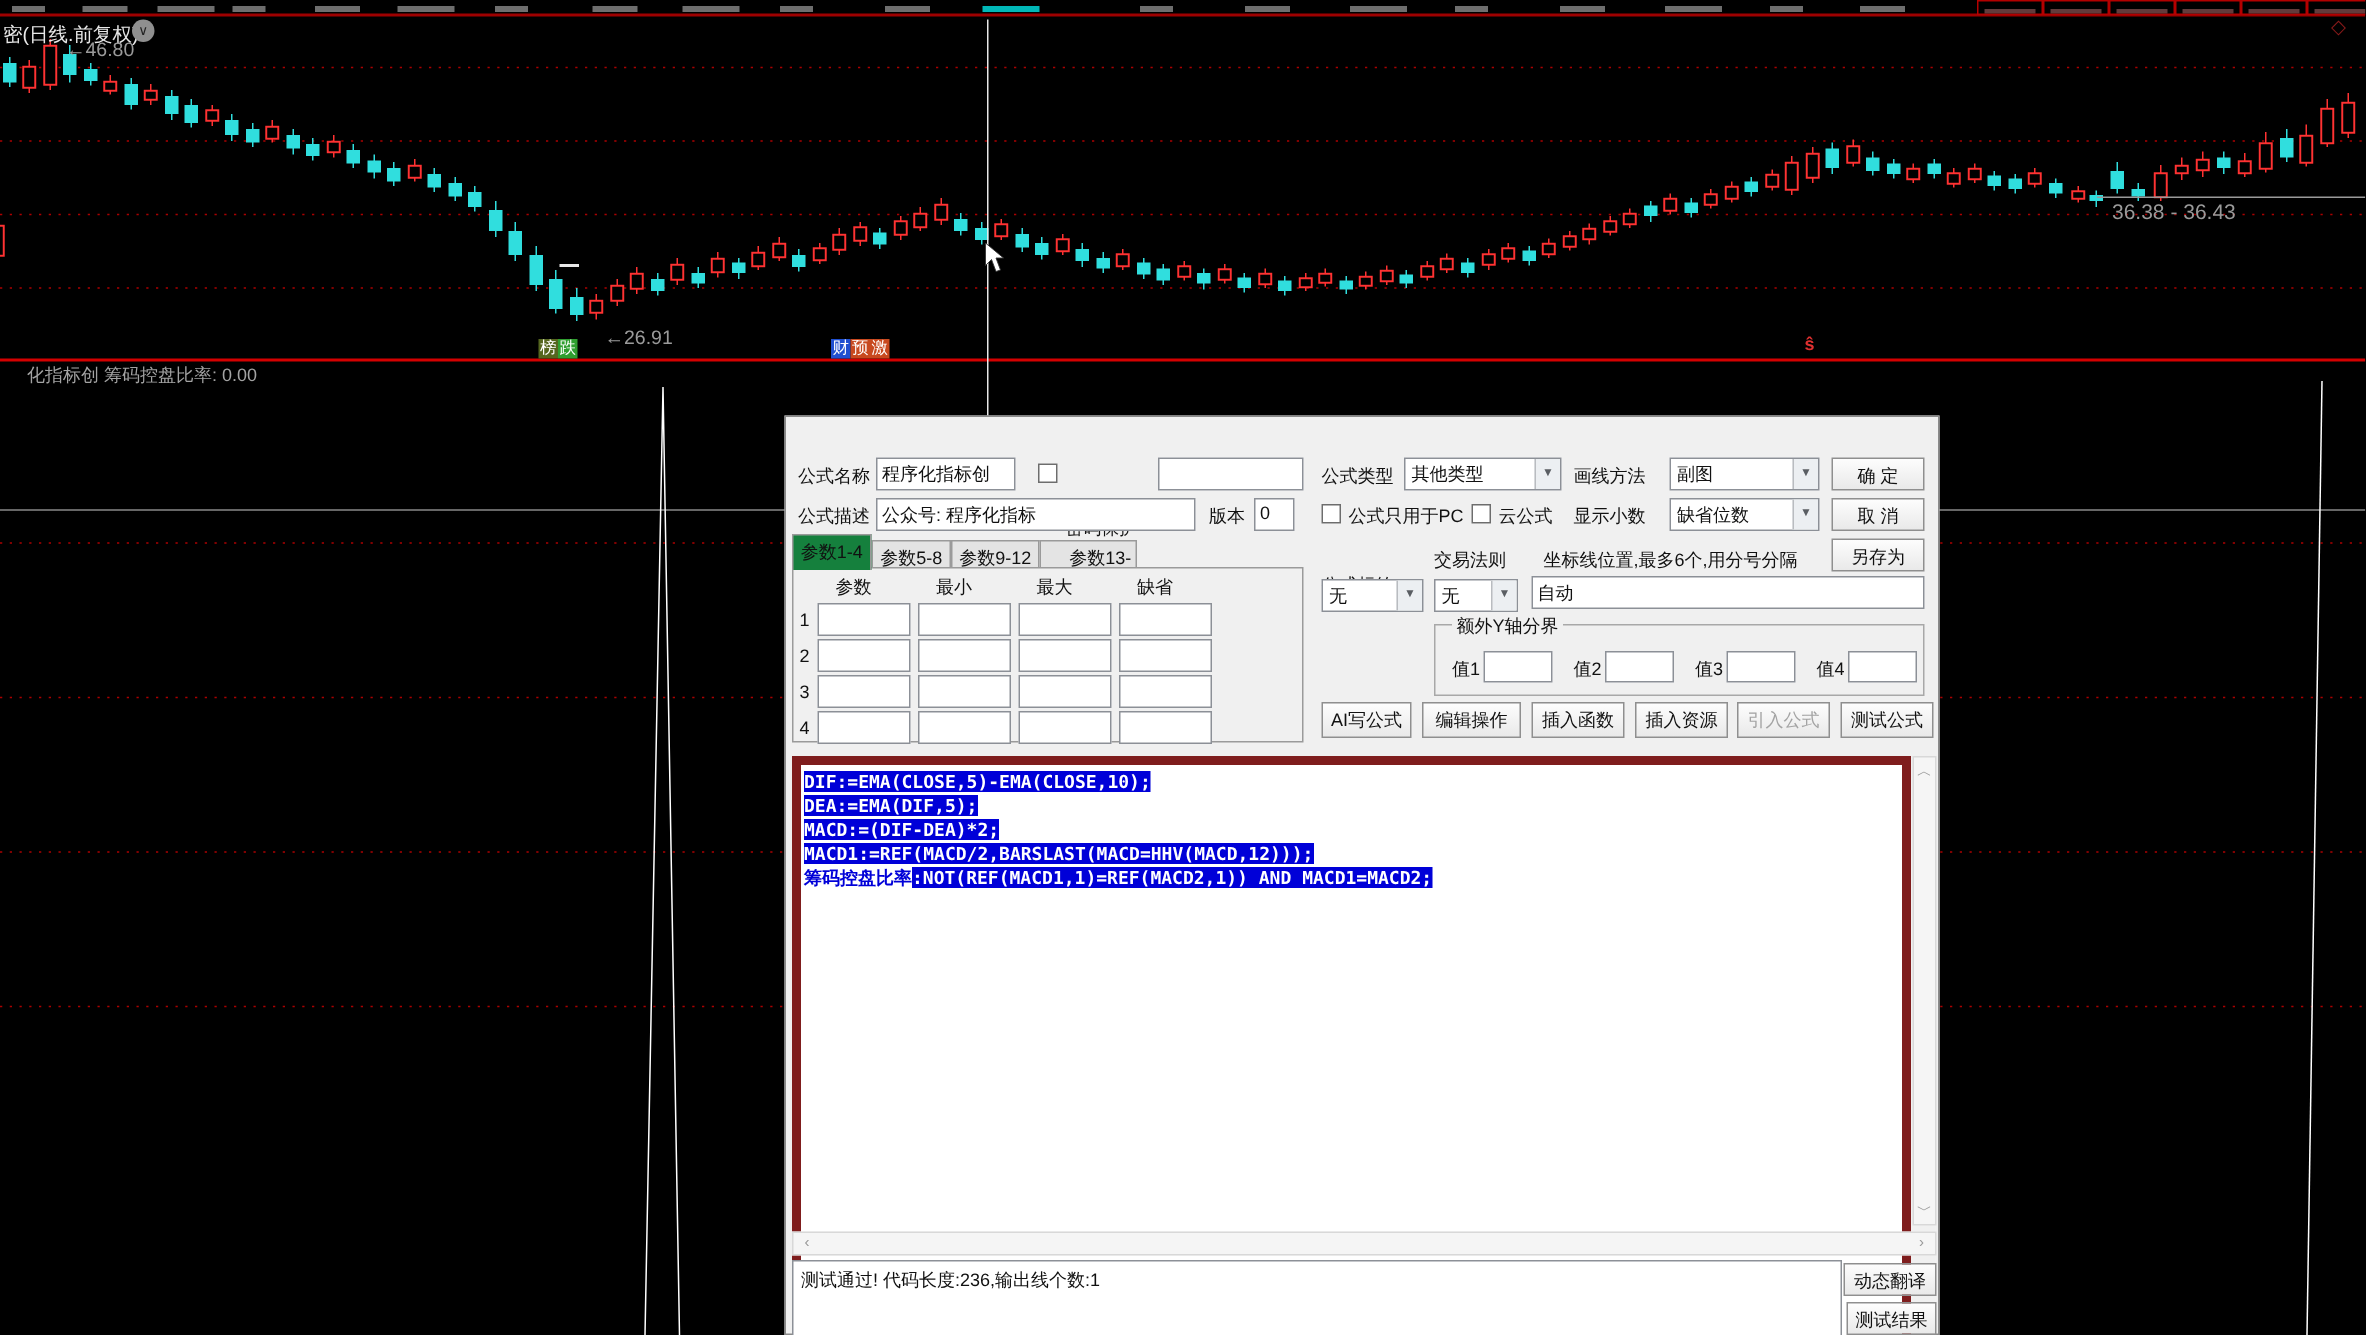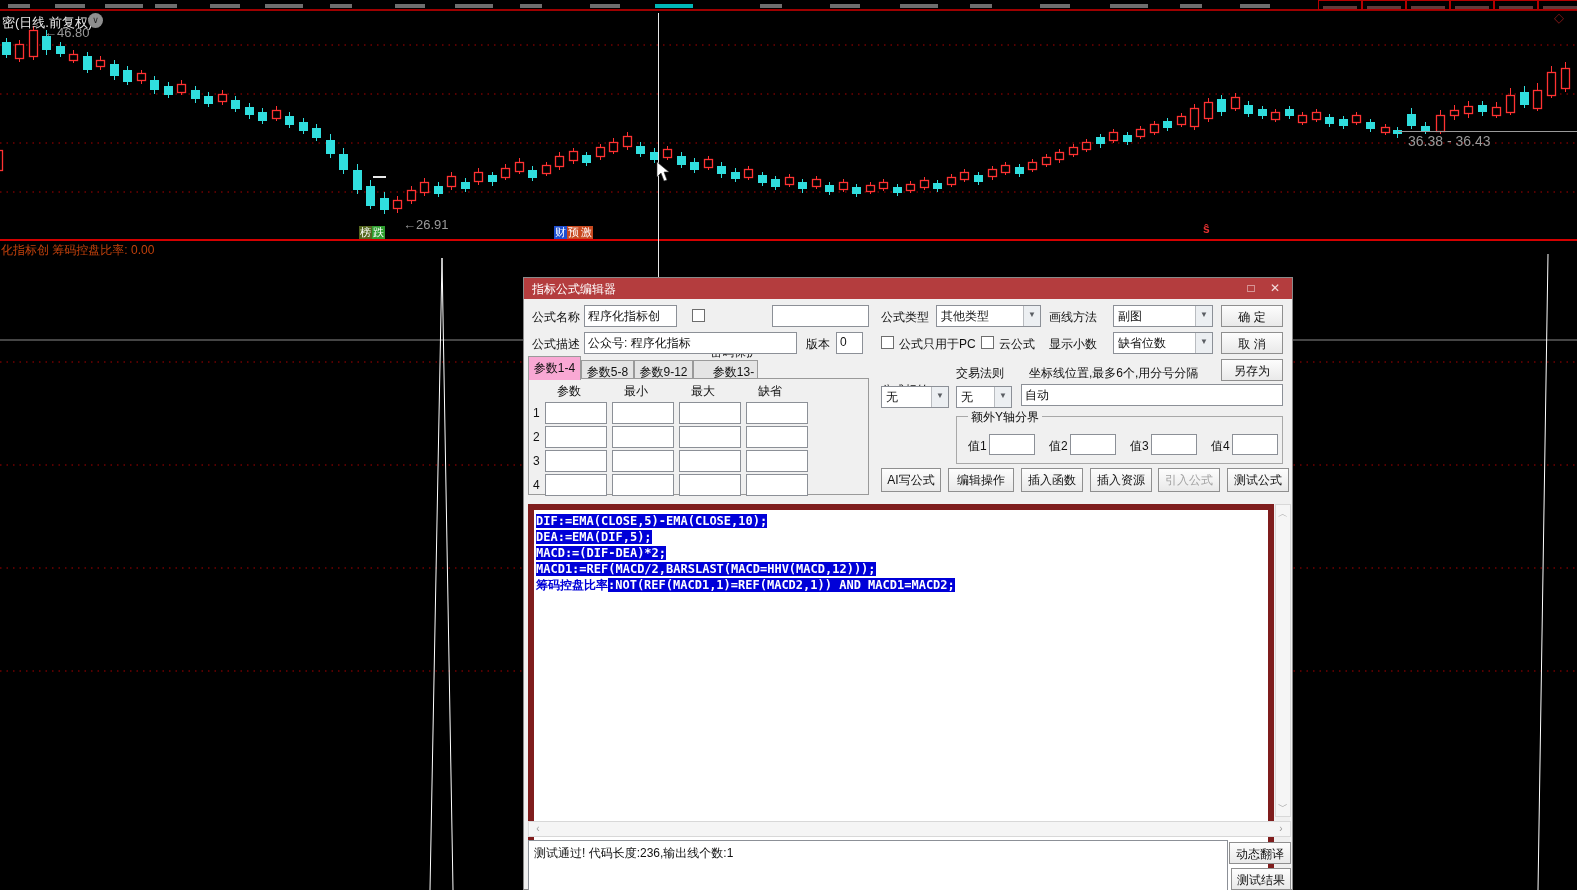--- a/index.html
+++ b/index.html
@@ -21,21 +21,21 @@
   #symbol-dd { position:absolute; left:88px; top:13px; width:15px; height:15px; border-radius:50%;
                background:#8f8f8f; color:#222; font-size:9px; text-align:center; line-height:14px; z-index:2; }
   .price-tag { position:absolute; color:#9a9a9a; font-size:13px; z-index:2; }
   #range-line { position:absolute; top:131px; left:1398px; width:179px; height:1px; background:#9a9a9a; z-index:2; }
   #white-dash { position:absolute; left:373px; top:176px; width:13px; height:2px; background:#e8e8e8; z-index:2; }
   .badge { position:absolute; top:226px; display:flex; z-index:2; }
   .badge span { display:block; font-size:11px; line-height:13px; height:13px; padding:0 1px; color:#fff; }
   #marker-s { position:absolute; left:1203px; top:222px; color:#e03030; font-size:12px; font-weight:bold; z-index:2; }
 
   
-  #indicator-label { position:absolute; left:1px; top:242px; color:#c2410c; font-size:12px; z-index:2; }
+  #indicator-label { position:absolute; left:18px; top:242px; color:#a3a3a3; font-size:12px; z-index:2; }
 
   
   #crosshair-v { position:absolute; left:658px; top:13px; width:1px; height:264px; background:#e8e8e8; z-index:2; }
   #cursor { position:absolute; left:656px; top:162px; z-index:30; }
 
   
   #dialog { position:absolute; left:523px; top:277px; width:770px; height:613px;
             background:#f0f0f0; border:1px solid #8a8a8a; z-index:10; font-size:12px; color:#111; }
   #dlg-titlebar { position:absolute; left:0; top:0; width:768px; height:21px; background:#b43d3e; color:#fff; }
   #dlg-title { position:absolute; left:8px; top:3px; font-size:12px; }
@@ -51,21 +51,21 @@
   .combo .cbtn { position:absolute; right:0; top:0; bottom:0; width:17px; background:#eceff2;
                  border-left:1px solid #b9bcc0; color:#5a5e63; font-size:8px; text-align:center; }
   .combo .cbtn span { position:relative; top:4px; }
   .chk { position:absolute; width:13px; height:13px; background:#fff; border:1px solid #6d6d6d; }
   .btn { position:absolute; background:linear-gradient(#fdfdfd,#e9e9e9); border:1px solid #8f8f8f;
          text-align:center; font-size:12px; color:#111; padding-top:3px; }
   .btn.disabled { color:#a3a3a3; }
 
   .tab { position:absolute; top:80px; height:21px; background:#f0f0f0; border:1px solid #9a9a9a;
          border-bottom:none; text-align:center; font-size:12px; padding-top:3px; }
-  .tab.active { top:78px; height:24px; background:#f9a8d4; z-index:2;text-align:center; }
+  .tab.active { top:78px; height:24px; background:#15803d; z-index:2;text-align:center; }
   .tab.inactive { background:#e4e4e4; height:19px; top:82px; }
   #tabpage { position:absolute; left:4px; top:100px; width:341px; height:117px;
              border:1px solid #9a9a9a; background:#f0f0f0; }
   .grid-hdr { position:absolute; top:4px; font-size:12px; }
   .row-num { position:absolute; left:4px; font-size:12px; }
   .cell { position:absolute; width:62px; height:22px; background:#fff; border:1px solid #8c9097; }
 
   #groupbox { position:absolute; left:432px; top:138px; width:327px; height:48px; border:1px solid #a8a8a8; }
   #groupbox-label { position:absolute; left:444px; top:131px; background:#f0f0f0; padding:0 3px; }
 
@@ -389,25 +389,20 @@
   <div id="marker-s">ŝ</div>
 
   <div id="indicator-label">化指标创 筹码控盘比率: 0.00</div>
 
   <div id="crosshair-v"></div>
   <svg id="cursor" width="16" height="20">
     <polygon points="1,0 1,15 5,11 8,19 11,18 8,10 13,10" fill="#fff" stroke="#333" stroke-width="0.6"></polygon>
   </svg>
 
   <div id="dialog">
-    <div id="dlg-titlebar">
-      <span id="dlg-title">指标公式编辑器</span>
-      <span class="titlebar-btn" id="btn-min">□</span>
-      <span class="titlebar-btn" id="btn-close">✕</span>
-    </div>
 
     <div class="lbl" style="left:8px; top:31px;">公式名称</div>
     <div class="tbox" style="left:60px; top:27px; width:93px; height:22px;">程序化指标创</div>
     <div class="chk" style="left:168px; top:31px;"></div>
     <div class="lbl" style="left:186px; top:31px;margin-top:35px;">密码保护</div>
     <div class="tbox" style="left:248px; top:27px; width:97px; height:22px;"></div>
     <div class="lbl" style="left:357px; top:31px;">公式类型</div>
     <div class="combo" style="left:412px; top:27px; width:105px; height:22px;">
       <span class="cval">其他类型</span>
       <span class="cbtn"><span>▼</span></span>

